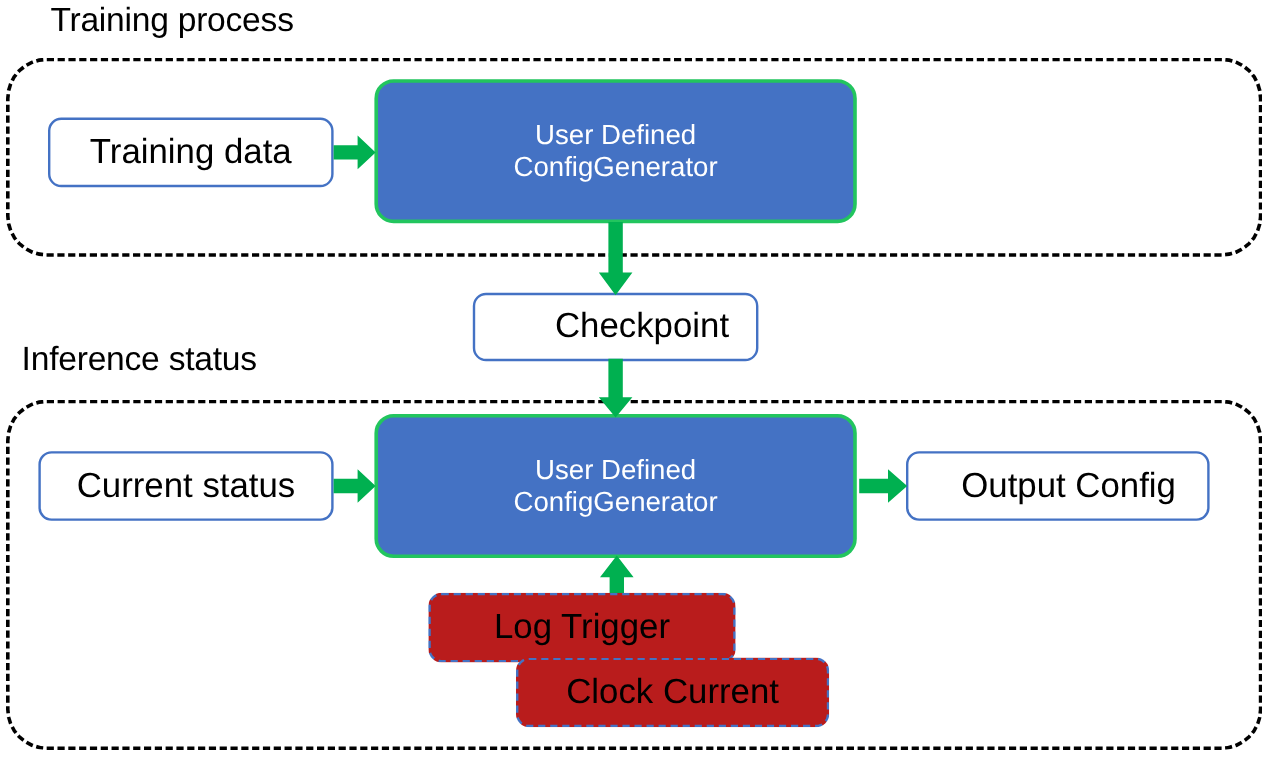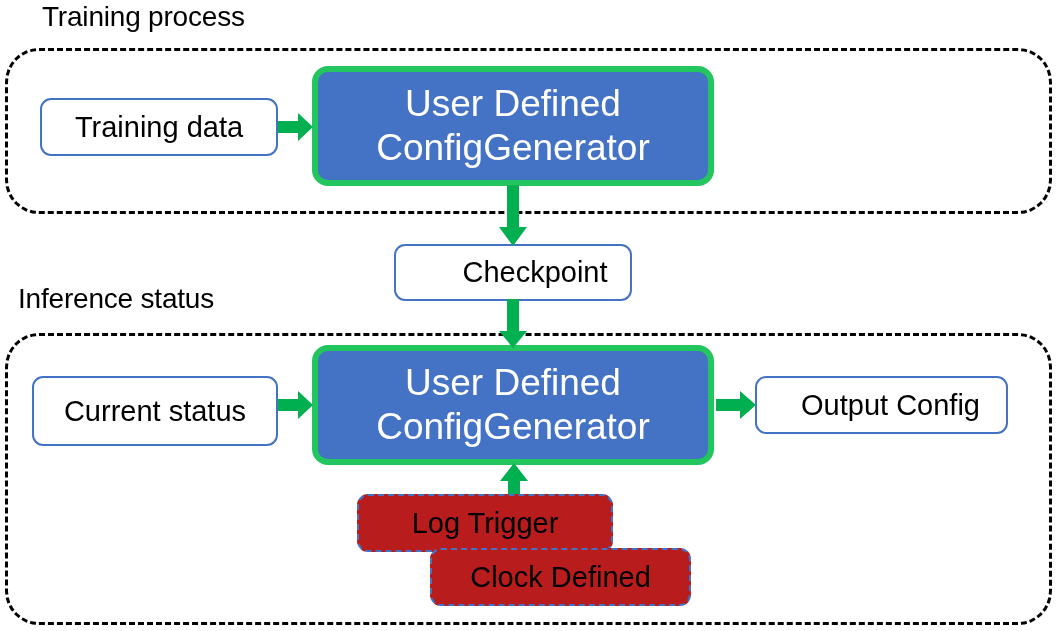--- a/index.html
+++ b/index.html
@@ -56,40 +56,40 @@
     border-radius: 11px;
     font-size: 29px;
     line-height: 1.12;
     color: #000000;
     white-space: nowrap;
   }
 
   
   .node.filled {
     background: #4472C4;
-    border: 6px solid #22c55e;
+    border: 3px solid #22c55e;
     border-radius: 16px;
     color: #ffffff;
-    font-size: 37px;
+    font-size: 23px;
     line-height: 1.18;
     white-space: normal;
   }
 
   
   .node.dashed-node {
     border: 2px dashed #4472C4;
     border-radius: 11px;
     background: #b91c1c;
   }
 
   
   #node-training-data    { left: 40px;  top: 98px;  width: 238px; height: 58px; }
   #node-udcg-train       { left: 312px; top: 66px;  width: 402px; height: 120px; }
   #node-checkpoint       { left: 394px; top: 244px; width: 238px; height: 57px; padding-left: 44px; }
-  #node-current-status   { left: 32px;  top: 376px; width: 246px; height: 70px; text-align: right; }
+  #node-current-status   { left: 32px;  top: 376px; width: 246px; height: 58px; text-align: right; }
   #node-udcg-infer       { left: 312px; top: 345px; width: 402px; height: 120px; }
   #node-output-config    { left: 755px; top: 376px; width: 253px; height: 58px; padding-left: 18px; }
   #node-log-trigger      { left: 357px; top: 494px; width: 256px; height: 58px; z-index: 3; }
   #node-clock-trigger    { left: 430px; top: 548px; width: 261px; height: 58px; z-index: 4; }
 
   
   .arrow {
     position: absolute;
     z-index: 2;
   }
@@ -143,21 +143,21 @@
 
   <div class="node" id="node-output-config">
     <span>Output Config</span>
   </div>
 
   <div class="node dashed-node" id="node-log-trigger">
     <span>Log Trigger</span>
   </div>
 
   <div class="node dashed-node" id="node-clock-trigger">
-    <span>Clock Defined</span>
+    <span>Clock Current</span>
   </div>
 
   <div class="arrow" id="arrow-trainingdata-to-udcg">
     <svg width="36" height="34" viewBox="0 0 36 34">
       <path d="M0,11 L20,11 L20,3 L35,17 L20,31 L20,23 L0,23 Z" fill="#00B050"></path>
     </svg>
   </div>
 
   <div class="arrow" id="arrow-udcg-to-checkpoint">
     <svg width="36" height="62" viewBox="0 0 36 62">

